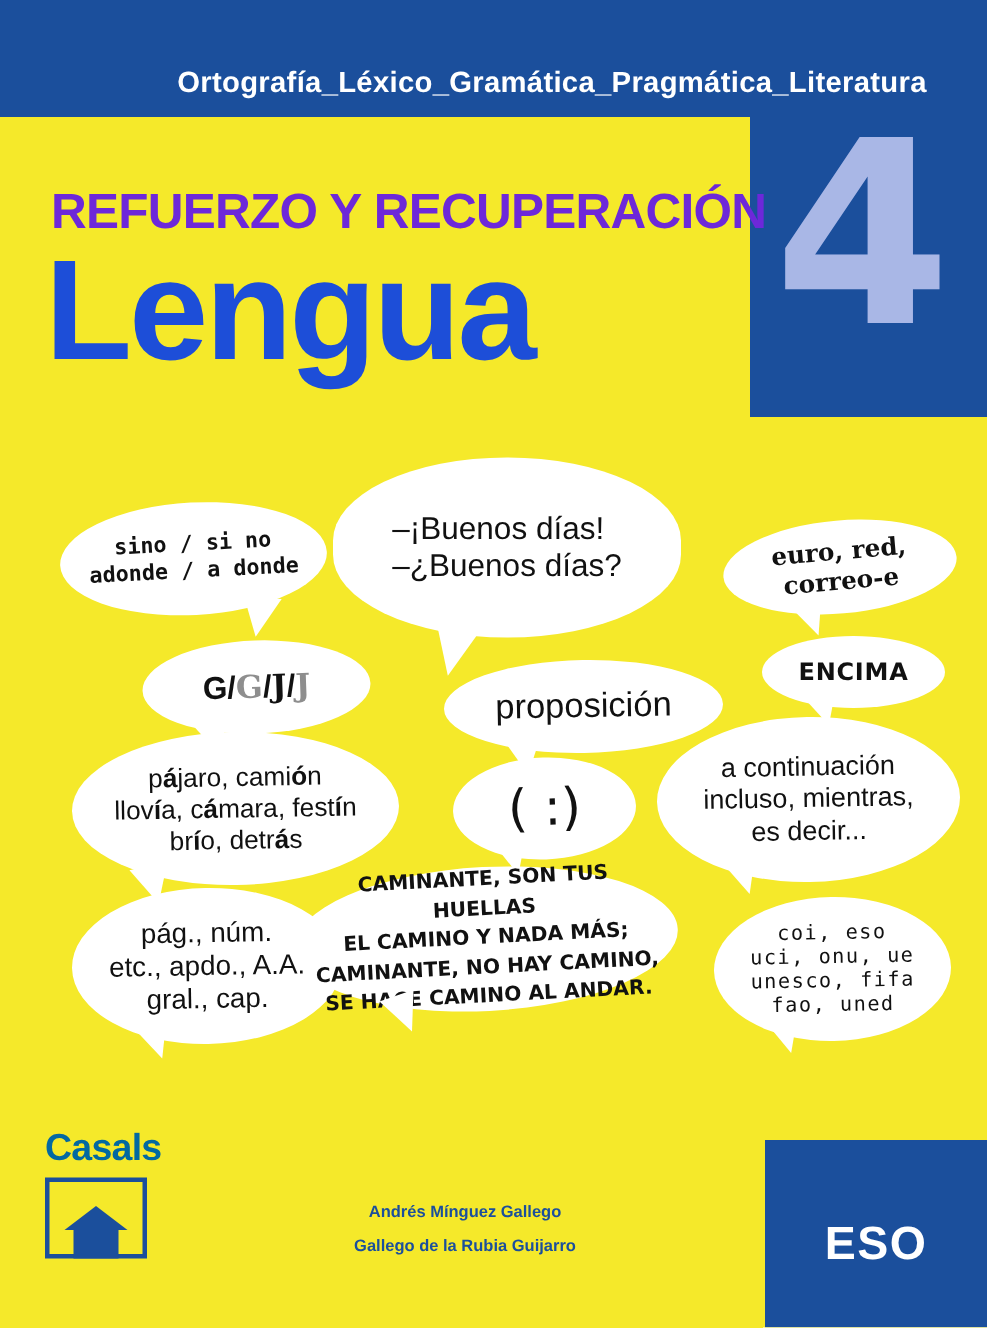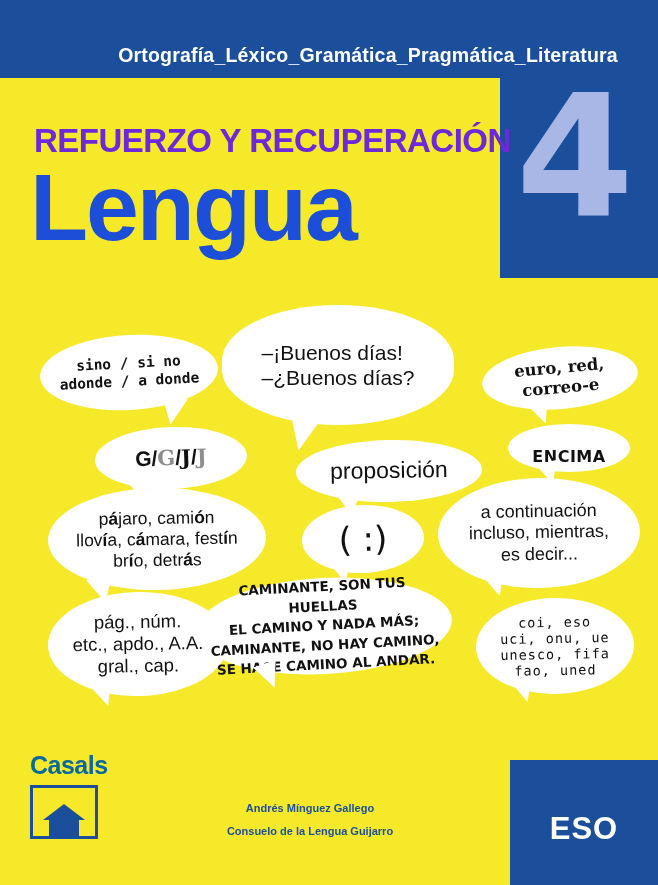--- a/index.html
+++ b/index.html
@@ -247,21 +247,20 @@
     border-right: 12px solid transparent;
     border-top: 26px solid #ffffff;
     transform: rotate(-6deg);
   }
 
   #b-encima {
     left: 508px; top: 424px; width: 122px; height: 48px;
     font-family: "DejaVu Sans", sans-serif;
     font-size: 16px; font-weight: bold;
     letter-spacing: 0.5px;
-    align-items: flex-end;
   }
   #b-encima .tail {
     left: 30px; top: 38px;
     border-left: 12px solid transparent;
     border-right: 10px solid transparent;
     border-top: 22px solid #ffffff;
     transform: rotate(-14deg);
   }
 
   #b-pajaro {
@@ -427,16 +426,16 @@
   <div class="bottom-block"></div>
   <div class="eso">ESO</div>
 
   <div class="logo">
     <div class="logo-name">Casals</div>
     <div class="logo-mark"></div>
   </div>
 
   <div class="authors">
     <div>Andrés Mínguez Gallego</div>
-    <div>Consuelo de la Lengua Guijarro</div>
+    <div>Gallego de la Rubia Guijarro</div>
   </div>
 
 </div>
 
 </body></html>

